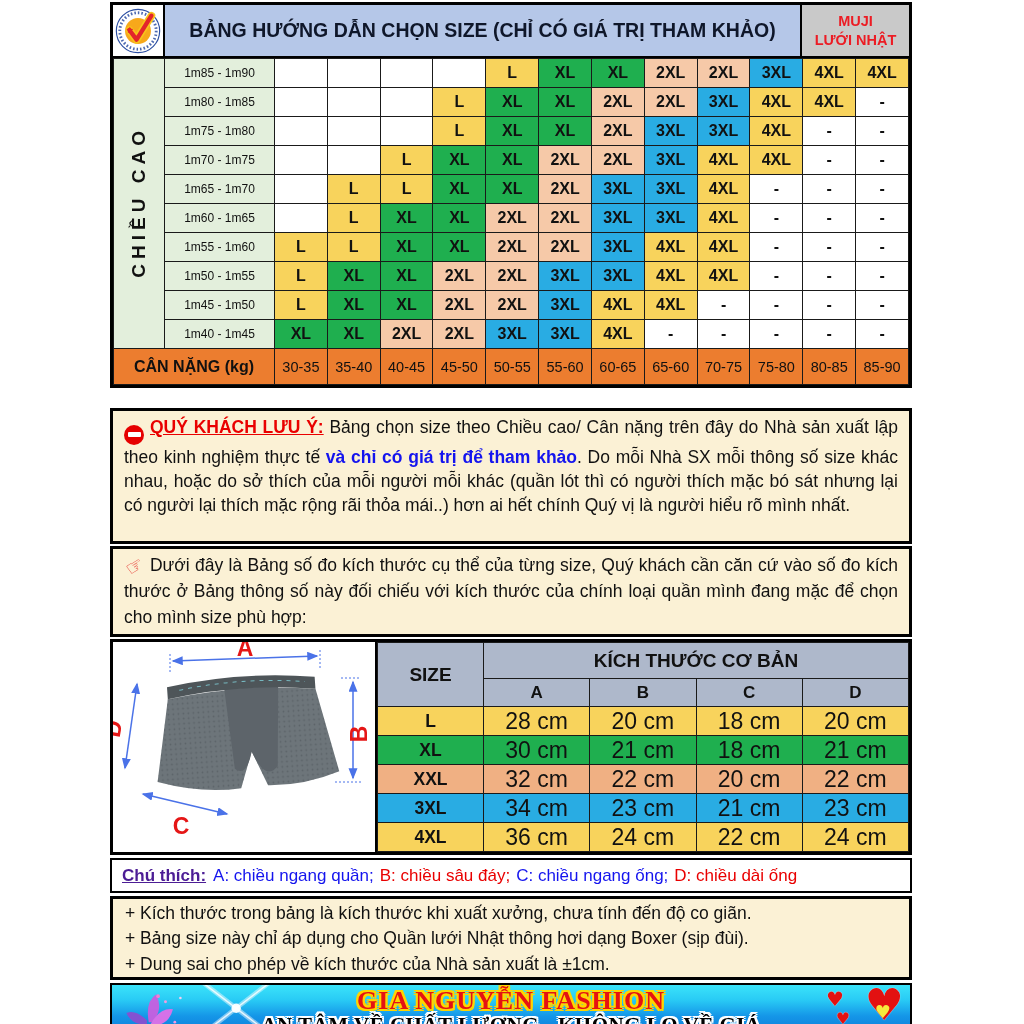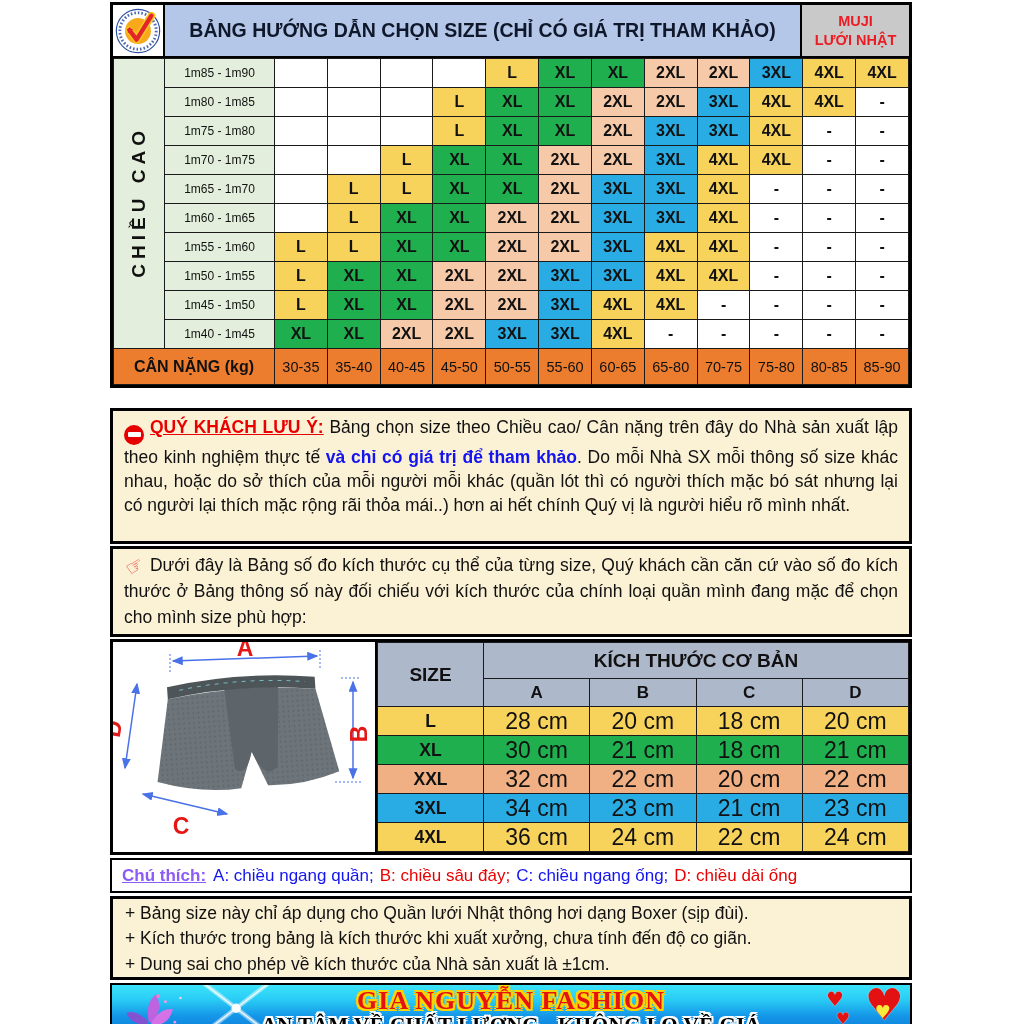--- a/index.html
+++ b/index.html
@@ -43,21 +43,21 @@
   table.sizetable{border-collapse:collapse;table-layout:fixed;flex:1;width:532px;}
   table.sizetable td{border:1px solid #1a1a1a;text-align:center;vertical-align:middle;padding:0;overflow:hidden;}
   .st-size-h{background:#AEB8CB;font-weight:bold;font-size:19px;width:106px;}
   .st-main-h{background:#AEB8CB;font-weight:bold;font-size:19px;height:36px;}
   .st-col-h{background:#AEB8CB;font-weight:bold;font-size:17px;height:28px;}
   .st-size{font-weight:bold;font-size:17.5px;height:29px;}
   .st-val{font-size:23px;}
 
   
   .legend{margin-top:3px;border:2px solid #000;height:35px;background:#fff;display:flex;align-items:center;padding-left:10px;font-size:17px;white-space:nowrap;overflow:hidden;}
-  .legend-label{color:#8b5cf6;font-weight:bold;text-decoration:underline;margin-right:7px;}
+  .legend-label{color:#4c1d95;font-weight:bold;text-decoration:underline;margin-right:7px;}
   .legend-item{margin-right:6px;}
 
   
   .footerbox{margin-top:3px;border:3px solid #000;background:#FBF1D5;padding:2px 0 0 12px;font-size:17.5px;line-height:25.3px;height:84px;overflow:hidden;}
 
   
   .banner{margin-top:3px;border:2px solid #000;height:57px;position:relative;overflow:hidden;text-align:center;
     background:linear-gradient(180deg,#3BE3FA 0%,#29CBF5 28%,#1597E8 58%,#0F86DF 78%,#2FA3EC 100%);}
   .banner-line1{font-family:"Liberation Serif",serif;font-weight:bold;font-size:26px;letter-spacing:1px;color:#E51212;margin-top:1px;
     text-shadow:-2px -2px 0 #FFD400,2px -2px 0 #FFD400,-2px 2px 0 #FFD400,2px 2px 0 #FFD400,0 -2px 0 #FFD400,0 2px 0 #FFD400,-2px 0 0 #FFD400,2px 0 0 #FFD400;}
@@ -256,21 +256,21 @@
             </tr>
             <tr class="weight-row">
               <td class="wlabel" colspan="2">CÂN NẶNG (kg)</td>
               <td class="wcell">30-35</td>
               <td class="wcell">35-40</td>
               <td class="wcell">40-45</td>
               <td class="wcell">45-50</td>
               <td class="wcell">50-55</td>
               <td class="wcell">55-60</td>
               <td class="wcell">60-65</td>
-              <td class="wcell">65-80</td>
+              <td class="wcell">65-60</td>
               <td class="wcell">70-75</td>
               <td class="wcell">75-80</td>
               <td class="wcell">80-85</td>
               <td class="wcell">85-90</td>
             </tr>
           </tbody>
       </table>
     </div>
 
     <div class="notebox note1">
@@ -369,22 +369,22 @@
           </tbody>
       </table>
     </div>
 
     <div class="legend">
       <span class="legend-label">Chú thích:</span>
       <span id="legend-items"><span class="legend-item" style="color: rgb(20, 20, 238);">A: chiều ngang quần;</span><span class="legend-item" style="color: rgb(233, 0, 0);">B: chiều sâu đáy;</span><span class="legend-item" style="color: rgb(20, 20, 238);">C: chiều ngang ống;</span><span class="legend-item" style="color: rgb(233, 0, 0);">D: chiều dài ống</span></span>
     </div>
 
     <div class="footerbox" id="footer-notes">
+        <div class="fnote"><span>+ Kích thước trong bảng là kích thước khi xuất xưởng, chưa tính đến độ co giãn.</span></div>
         <div class="fnote"><span>+ Bảng size này chỉ áp dụng cho Quần lưới Nhật thông hơi dạng Boxer (sịp đùi).</span></div>
-        <div class="fnote"><span>+ Kích thước trong bảng là kích thước khi xuất xưởng, chưa tính đến độ co giãn.</span></div>
         <div class="fnote"><span>+ Dung sai cho phép về kích thước của Nhà sản xuất là </span><span style="font-weight: normal; text-align: right;">±1cm.</span></div>
       </div>
 
     <div class="banner">
       <svg class="banner-decor" viewBox="0 0 200 57">
         <g opacity="0.95">
           <path d="M30 38 Q18 26 8 30 Q14 44 30 42 Z" fill="#8A4FD0"></path>
           <path d="M32 40 Q28 18 40 10 Q48 26 36 40 Z" fill="#C85FE0"></path>
           <path d="M34 42 Q44 24 58 26 Q54 42 38 44 Z" fill="#E070E8"></path>
           <path d="M36 44 Q46 40 54 46 Q46 52 36 48 Z" fill="#9A5FD8"></path>

